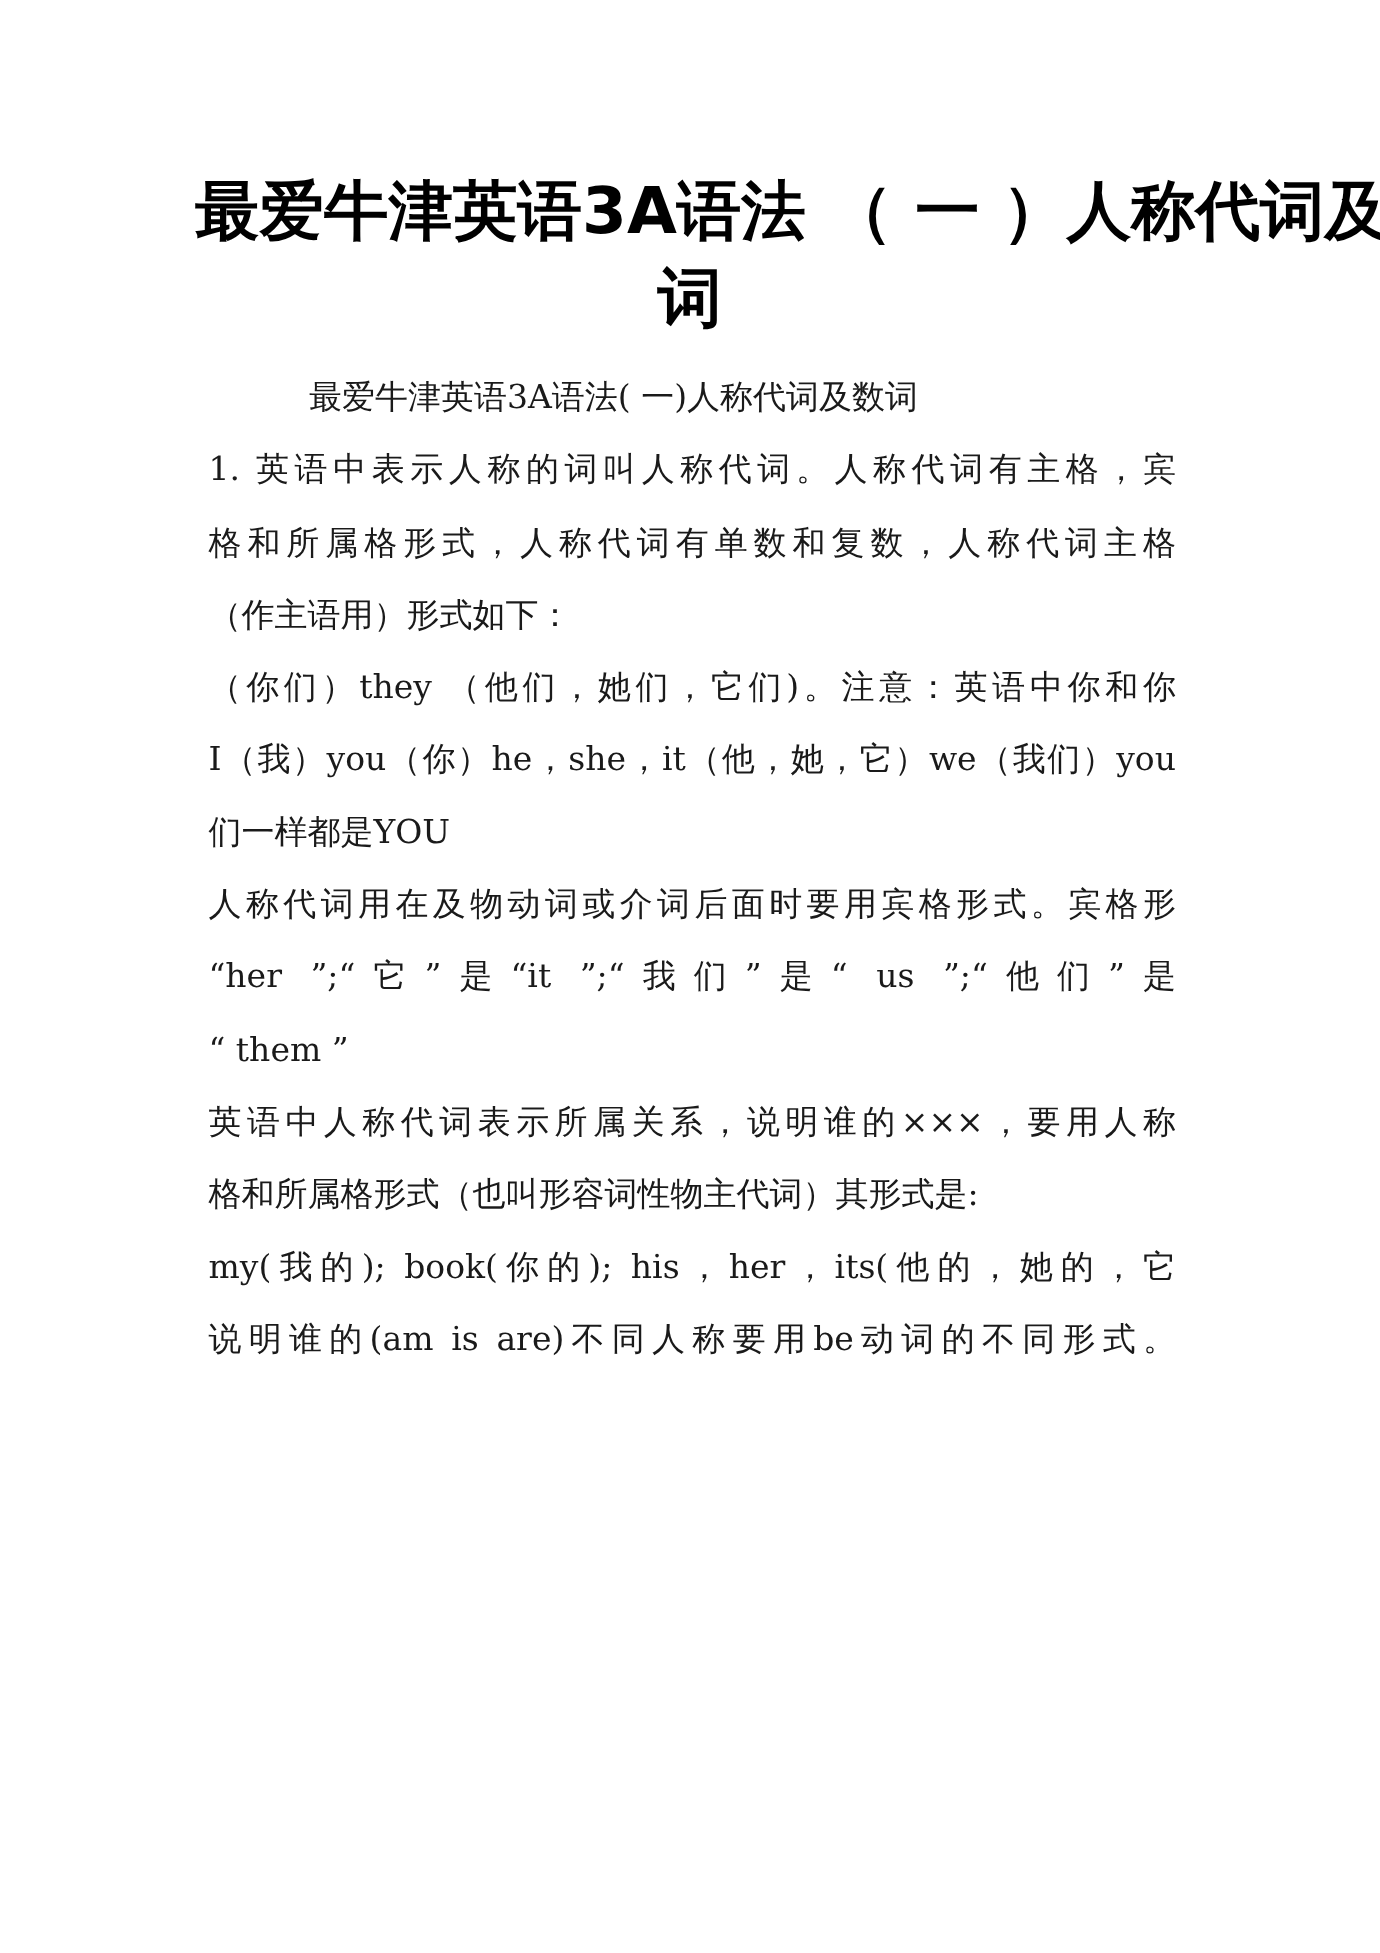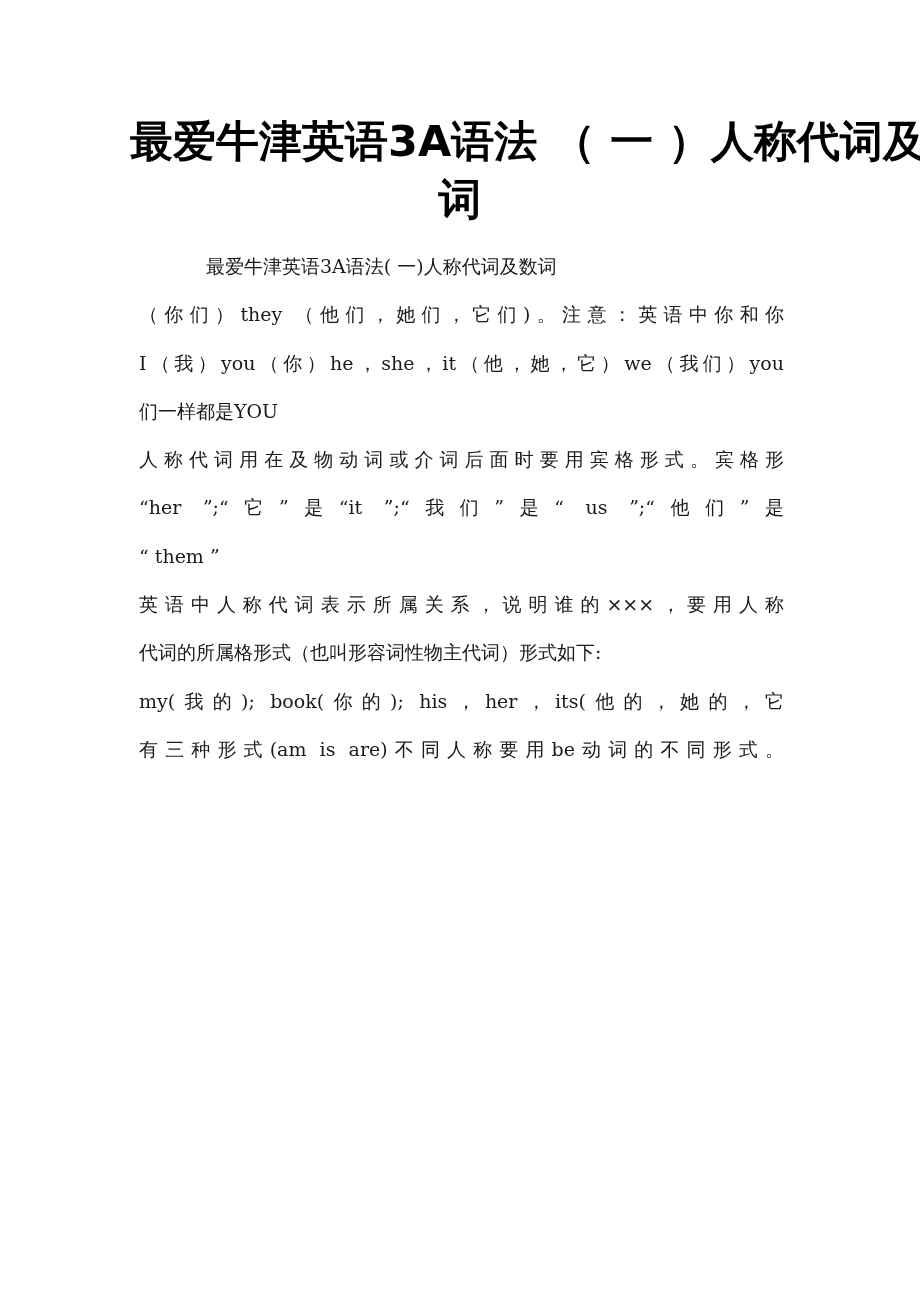--- a/index.html
+++ b/index.html
@@ -35,21 +35,21 @@
     color: #000000;
     letter-spacing: 0px;
   }
   .title .line { display: block; white-space: nowrap; }
   .body-text {
     position: absolute;
     left: 139px;
     top: 242px;
     width: 645px;
     font-family: "DejaVu Serif", serif;
-    font-size: 19px;
+    font-size: 22px;
     line-height: 48.3px;
     color: #1a1a1a;
   }
   .body-text .line {
     display: block;
     white-space: nowrap;
     height: 48.3px;
   }
   .body-text .line.justify {
     text-align: justify;
@@ -65,37 +65,42 @@
 <div class="page">
 
   <h1 class="title" style="margin:0;">
     <span class="line">最爱牛津英语3A语法 （ 一 ）人称代词及数</span>
     <span class="line">词</span>
   </h1>
 
   <div class="body-text">
     <span class="line subtitle-line">最爱牛津英语3A语法( 一)人称代词及数词</span>
 
+    <div>
+      <span class="line justify">1. 英语中表示人称的词叫人称代词。人称代词有主格，宾</span>
+      <span class="line justify">格和所属格形式，人称代词有单数和复数，人称代词主格</span>
+      <span class="line">（作主语用）形式如下：</span>
+    </div>
 
     <div>
       <span class="line justify">（你们）they （他们，她们，它们)。注意：英语中你和你</span>
       <span class="line justify">I（我）you（你）he，she，it（他，她，它）we（我们）you</span>
       <span class="line">们一样都是YOU</span>
     </div>
 
     <div>
       <span class="line justify">人称代词用在及物动词或介词后面时要用宾格形式。宾格形</span>
       <span class="line justify">“her ”;“它”是“it ”;“我们”是“ us ”;“他们”是</span>
       <span class="line">“ them ”</span>
     </div>
 
     <div>
       <span class="line justify">英语中人称代词表示所属关系，说明谁的×××，要用人称</span>
-      <span class="line">代词的所属格形式（也叫形容词性物主代词）形式如下:</span>
+      <span class="line">格和所属格形式（也叫形容词性物主代词）其形式是:</span>
       <span class="line justify">my(我的); book(你的); his，her，its(他的，她的，它</span>
     </div>
 
     <div>
-      <span class="line justify">有三种形式(am is are)不同人称要用be动词的不同形式。</span>
+      <span class="line justify">说明谁的(am is are)不同人称要用be动词的不同形式。</span>
     </div>
   </div>
 
 </div>
 
 </body></html>

